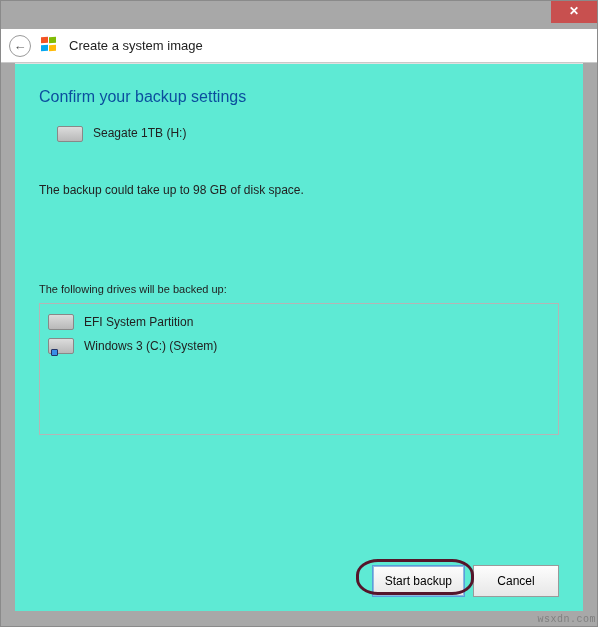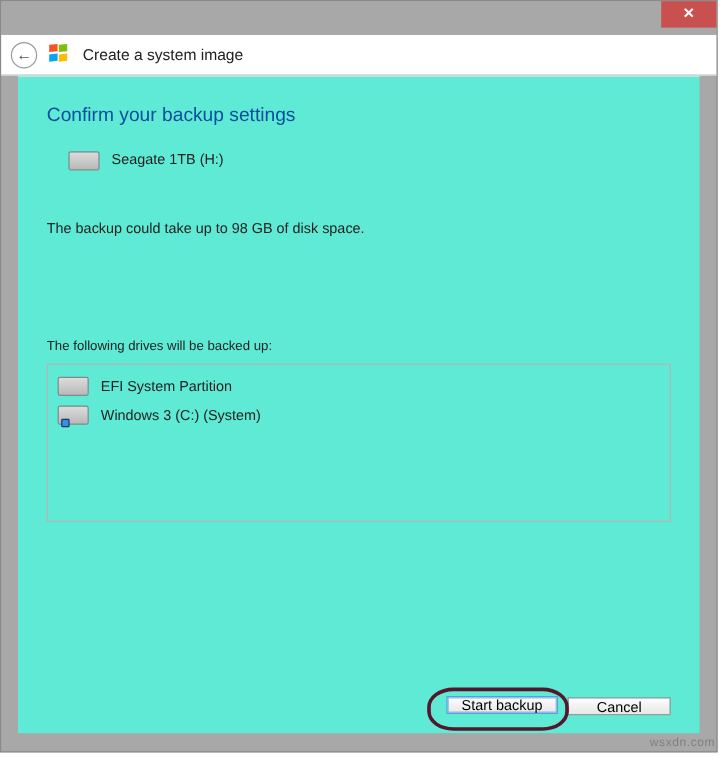--- a/index.html
+++ b/index.html
@@ -120,21 +120,21 @@
       font-size: 12px; color: #222;
     }
     .footer {
       position: absolute;
       bottom: 14px; right: 24px;
       display: flex; gap: 8px;
       align-items: center;
     }
     .btn {
       min-width: 86px;
-      height: 15px;
+      height: 32px;
       font-size: 12px;
       border: 1px solid #9a9a9a;
       background: linear-gradient(#fdfdfd,#e7e7e7);
       cursor: pointer;
       padding: 0 12px;
     }
     .btn.primary {
       border: 1px solid #5a9edb;
       box-shadow: 0 0 0 1px #8fb9e0 inset;
     }
@@ -143,21 +143,21 @@
       border: 3px solid #55152a;
       border-radius: 22px / 16px;
       width: 118px; height: 36px;
       pointer-events: none;
     }
     .watermark {
       position: absolute;
       right: 4px; bottom: 6px;
       font-size: 10px;
       color: rgba(0,0,0,0.25);
-      font-family: Liberation Sans, sans-serif;
+      font-family: Liberation Mono, monospace;
       letter-spacing: 0.5px;
     }
   </style>
 </head>
 <body>
 
 <div class="window">
   <div class="titlebar">
     <div class="close-btn"><span>✕</span></div>
   </div>

